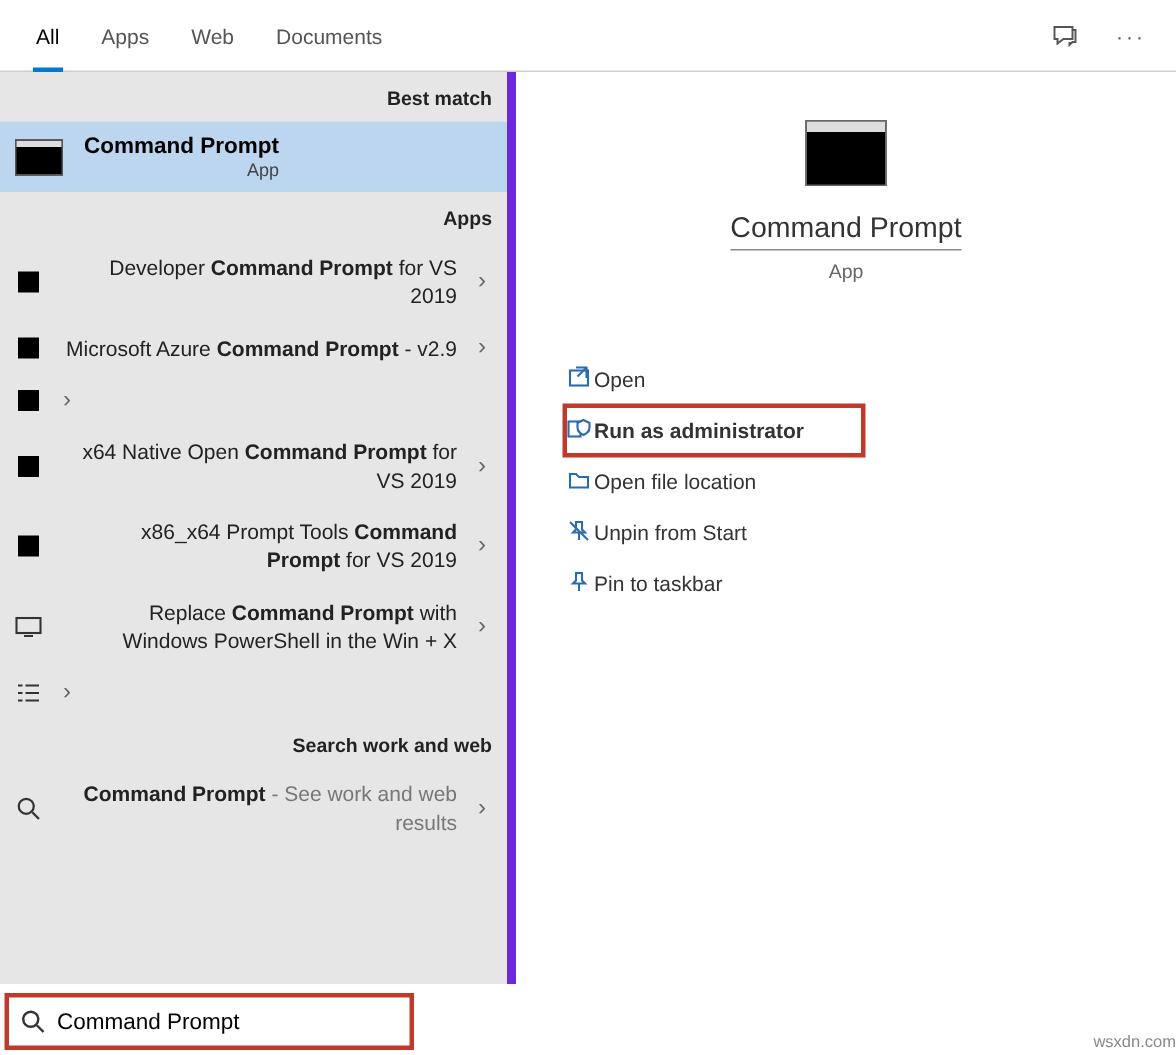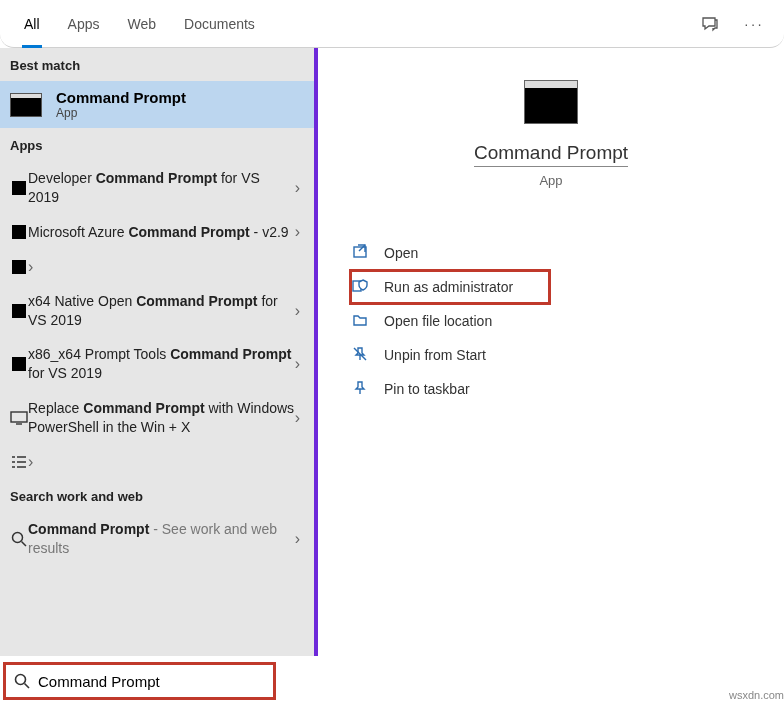--- a/index.html
+++ b/index.html
@@ -1,52 +1,52 @@
 <!DOCTYPE html>
 <html><head>
 <meta charset="utf-8">
 <style>
   * { box-sizing: border-box; margin: 0; padding: 0; font-family: "Segoe UI", Tahoma, sans-serif; }
   body { width: 784px; height: 703px; background: #fff; overflow: hidden; position: relative; font-size: 14px; color: #222; }
 
-  .top-tabs { height: 48px; display: flex; align-items: center; padding: 0 10px; border-bottom: 1px solid #d0d0d0; border-radius: 14px; }
+  .top-tabs { height: 48px; display: flex; align-items: center; padding: 0 10px; border-bottom: 1px solid #d0d0d0; }
   .top-tabs .tab { padding: 0 14px; height: 48px; display: flex; align-items: center; color: #555; cursor: pointer; position: relative; }
   .top-tabs .tab.active { color: #000; font-weight: 500; }
   .top-tabs .tab.active::after { content:""; position:absolute; left:12px; right:12px; bottom:0; height:3px; background:#0078d4; }
   .top-tabs .spacer { flex:1; }
   .top-tabs .right-icons { display:flex; gap:24px; align-items:center; color:#555; padding-right:10px;}
   .chev { margin-left:4px; font-size:10px; }
 
   .main { display:flex; height: 608px; }
-  .left { width: 318px; background:#e6e6e6; overflow:hidden; position:relative; border-right:4px solid #6d28d9;}
+  .left { width: 344px; background:#e6e6e6; overflow:hidden; position:relative; border-right:6px solid #6d28d9;text-align:right;}
   .right { flex:1; background:#fff; padding-top:12px; }
 
   .section-header { font-weight:600; font-size:13px; padding:10px 10px 8px 10px; color:#222; }
   .best-match { display:flex; align-items:center; gap:14px; padding:8px 10px; background:#bcd6ef; }
   .cmd-thumb { width:32px; height:24px; background:#000; border:1px solid #555; position:relative; }
   .cmd-thumb::before { content:""; position:absolute; top:0; left:0; right:0; height:4px; background:#ddd; }
   .bm-text .title { font-weight:700; color:#000; font-size:15px;}
   .bm-text .sub { font-size:12px; color:#444; }
 
-  .list-item { display:flex; align-items:center; padding:8px 10px; cursor:pointer; }
+  .list-item { display:flex; align-items:center; padding:8px 10px; gap:14px; cursor:pointer; }
   .list-item .icon { width:18px; display:flex; justify-content:center; color:#333;}
   .list-item .body { flex:1; line-height:1.35; }
   .list-item .chev-r { color:#666; font-size:16px; padding-right:4px;}
   .sq { width:14px; height:14px; background:#000; display:inline-block; }
 
   .right-app { display:flex; flex-direction:column; align-items:center; padding-top:20px;}
   .right-thumb { width:54px; height:44px; background:#000; border:1px solid #666; position:relative; margin-bottom:18px;}
   .right-thumb::before { content:""; position:absolute; top:0;left:0;right:0;height:7px;background:#ddd;}
   .right-title { font-size:19px; color:#333; border-bottom:1px solid #888; padding-bottom:2px; }
   .right-sub { font-size:13px; color:#666; margin-top:6px; }
 
   .actions { margin-top:48px; width:100%; padding-left:32px;}
-  .action { display:flex; align-items:center; gap:14px; height:34px; color:#333; cursor:pointer; }
+  .action { display:flex; align-items:center; height:34px; color:#333; cursor:pointer; }
   .action .ic { width:20px; text-align:center; color:#2b6cb0; }
-  .action.highlight { outline:3px solid #c0392b; outline-offset:-2px; width:200px; }
+  .action.highlight { outline:3px solid #c0392b; outline-offset:-2px; width:200px;font-weight:bold; }
 
   .search-bar { position:absolute; left:3px; bottom:3px; right:508px; height:38px; border:3px solid #c0392b; background:#fff; display:flex; align-items:center; padding:0 8px; gap:8px;}
   .search-bar input { border:none; outline:none; font-size:15px; flex:1; background:transparent; }
 
   .watermark { position:absolute; right:0; bottom:2px; font-size:11px; color:#888; }
 
   .settings-icon svg, .monitor-icon svg, .search-ic svg, .feedback-icon svg { display:block; }
 </style>
 </head>
 <body>

